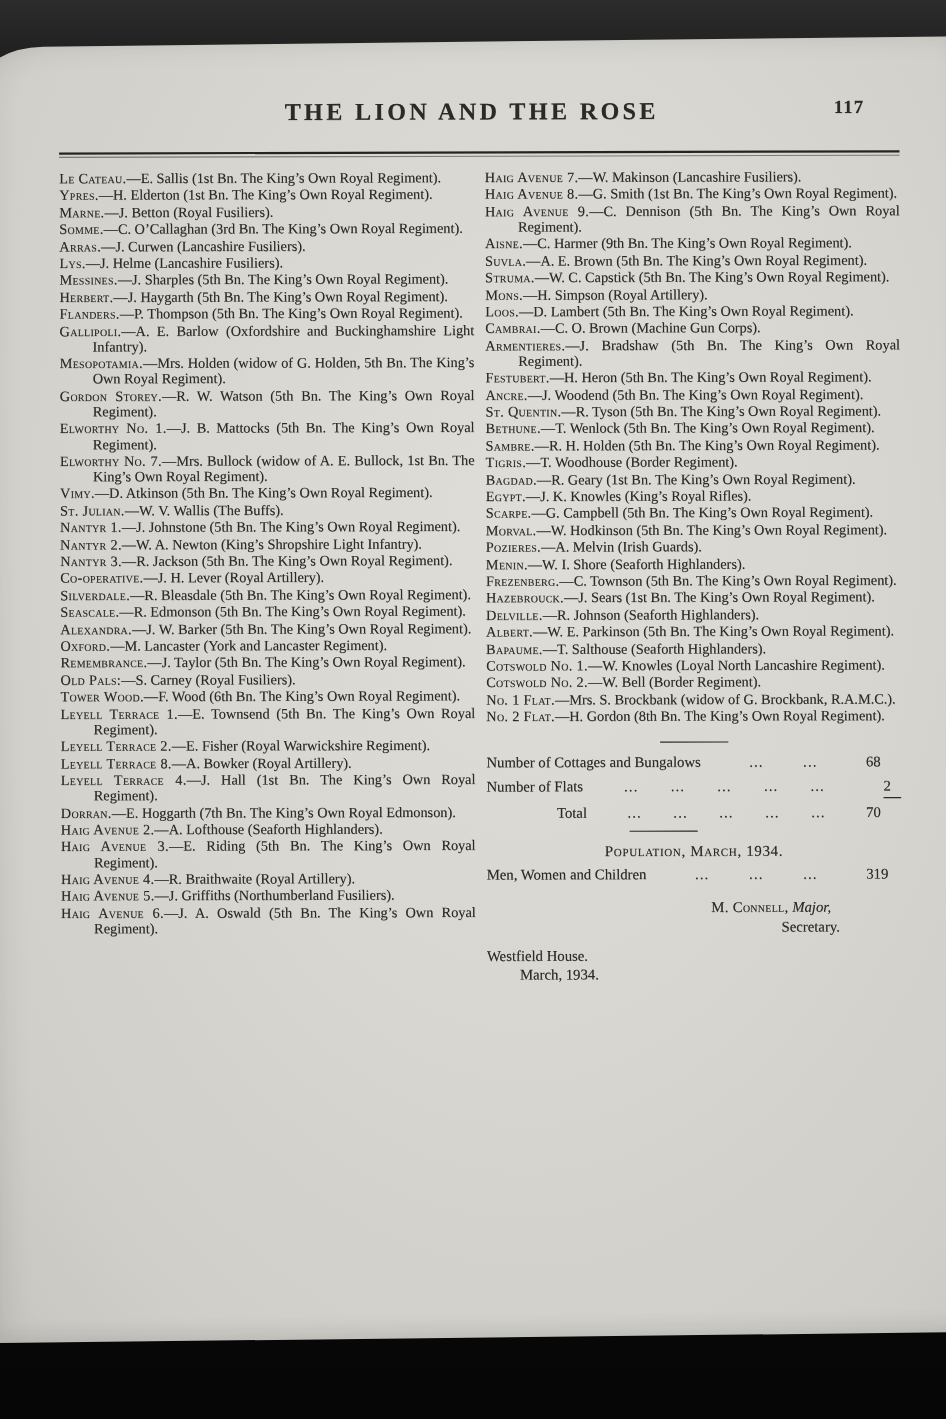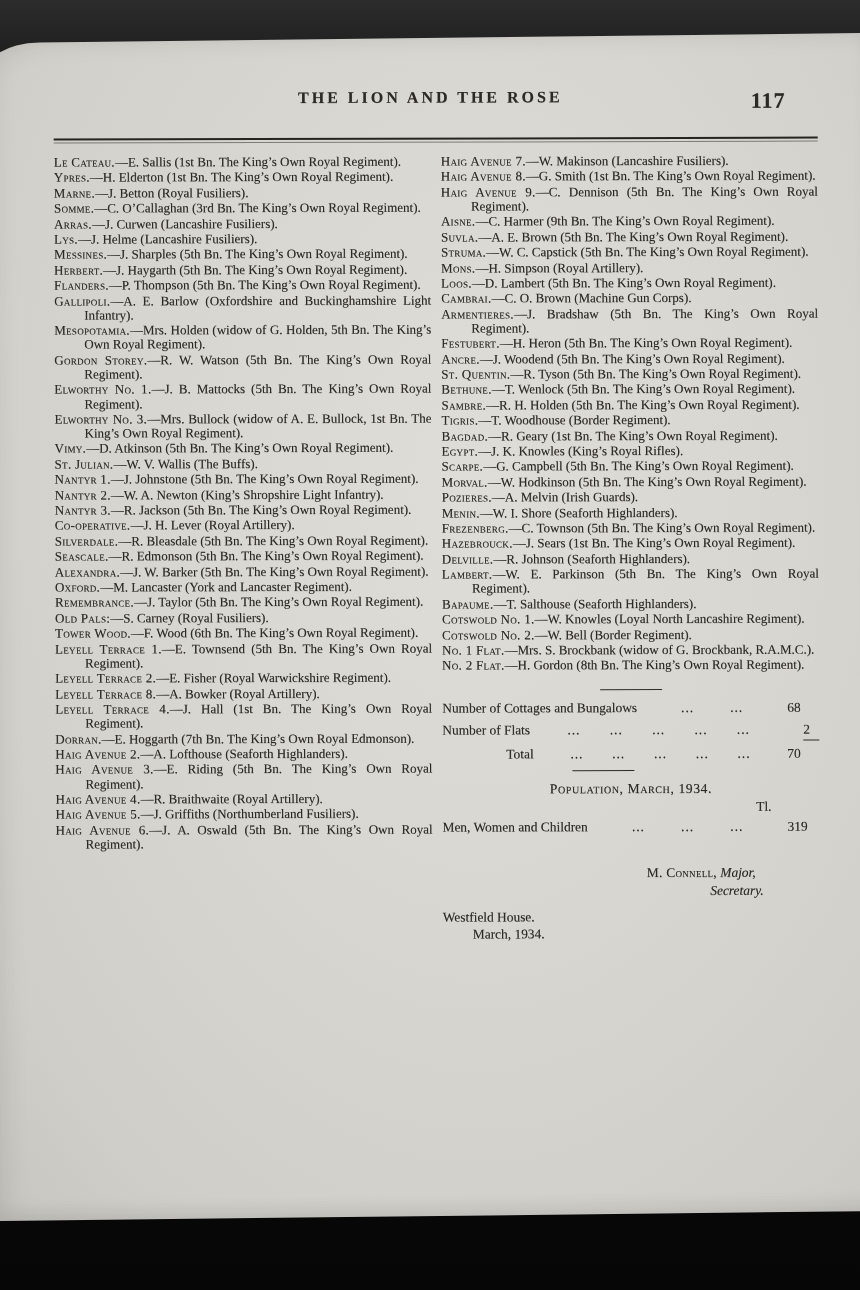--- a/index.html
+++ b/index.html
@@ -18,23 +18,23 @@
   .content{
     position:absolute;left:74px;top:14px;width:764px;
     transform:rotate(0.5deg);transform-origin:40% 0;
     color:#2c2a24;
     text-shadow:0.2px 0.3px 0.5px rgba(44,42,36,0.45);
   }
   
   .running-head{position:relative;margin-top:36px;height:22px;}
   .rh-title{
     position:absolute;left:50%;transform:translateX(-52%);
-    font-size:16px;font-weight:700;letter-spacing:3px;white-space:nowrap;
-  }
-  .rh-pageno{position:absolute;right:32px;top:0;font-size:22px;font-weight:700;letter-spacing:1px;}
+    font-size:22px;font-weight:700;letter-spacing:3px;white-space:nowrap;
+  }
+  .rh-pageno{position:absolute;right:32px;top:0;font-size:17px;font-weight:700;letter-spacing:1px;}
   .head-rule{margin-top:27px;border-top:2.5px solid #26241f;}
   .head-rule2{margin-top:2px;border-top:1px solid rgba(38,36,31,0.5);}
   
   .columns{display:flex;gap:10px;margin-top:12px;}
   .col{width:377px;}
   .entry{
     font-size:13px;line-height:14.2px;margin-bottom:1.2px;
     text-align:justify;padding-left:30px;text-indent:-30px;
   }
   .nm{font-variant:small-caps;letter-spacing:0.3px;}
@@ -44,22 +44,22 @@
   .short-rule.mid{margin:7px auto 10px auto;transform:translateX(-28px);}
   .srow{display:flex;align-items:baseline;margin:3px 0;line-height:19px;}
   .lbl{white-space:nowrap;}
   .leaders{flex:1;display:flex;justify-content:space-evenly;padding:0 8px;}
   .leaders span{letter-spacing:1px;}
   .val{min-width:32px;text-align:left;}
   .val.sum{border-bottom:1.5px solid #2c2a24;padding-bottom:1px;min-width:16px;margin-left:16px;}
   .total-row .lbl{padding-left:64px;}
   .pop-head{text-align:center;font-variant:small-caps;letter-spacing:0.6px;margin:0 0 0 0;font-size:13.6px;}
   .pop-tl{text-align:right;padding-right:48px;line-height:15px;margin-top:2px;}
-  .sig1{text-align:right;padding-right:64px;margin-top:28px;line-height:18px;}
-  .sig2{text-align:right;padding-right:56px;font-style:italic;line-height:18px;}
+  .sig1{text-align:right;padding-right:64px;margin-top:12px;line-height:18px;}
+  .sig2{text-align:right;padding-right:56px;line-height:18px;}
   .ital{font-style:italic;}
   .foot-place{margin-top:8px;line-height:17px;}
   .foot-date{padding-left:30px;line-height:17px;}
 </style>
 </head>
 <body>
 
 <div class="page">
   <div class="content">
 
@@ -78,21 +78,21 @@
           <div class="entry"><span class="nm">Somme.</span><span>—C. O’Callaghan (3rd Bn. The King’s Own Royal Regiment).</span></div>
           <div class="entry"><span class="nm">Arras.</span><span>—J. Curwen (Lancashire Fusiliers).</span></div>
           <div class="entry"><span class="nm">Lys.</span><span>—J. Helme (Lancashire Fusiliers).</span></div>
           <div class="entry"><span class="nm">Messines.</span><span>—J. Sharples (5th Bn. The King’s Own Royal Regiment).</span></div>
           <div class="entry"><span class="nm">Herbert.</span><span>—J. Haygarth (5th Bn. The King’s Own Royal Regiment).</span></div>
           <div class="entry"><span class="nm">Flanders.</span><span>—P. Thompson (5th Bn. The King’s Own Royal Regiment).</span></div>
           <div class="entry"><span class="nm">Gallipoli.</span><span>—A. E. Barlow (Oxfordshire and Buckinghamshire Light Infantry).</span></div>
           <div class="entry"><span class="nm">Mesopotamia.</span><span>—Mrs. Holden (widow of G. Holden, 5th Bn. The King’s Own Royal Regiment).</span></div>
           <div class="entry"><span class="nm">Gordon Storey.</span><span>—R. W. Watson (5th Bn. The King’s Own Royal Regiment).</span></div>
           <div class="entry"><span class="nm">Elworthy No. 1.</span><span>—J. B. Mattocks (5th Bn. The King’s Own Royal Regiment).</span></div>
-          <div class="entry"><span class="nm">Elworthy No. 3.</span><span>—Mrs. Bullock (widow of A. E. Bullock, 1st Bn. The King’s Own Royal Regiment).</span></div>
+          <div class="entry"><span class="nm">Elworthy No. 7.</span><span>—Mrs. Bullock (widow of A. E. Bullock, 1st Bn. The King’s Own Royal Regiment).</span></div>
           <div class="entry"><span class="nm">Vimy.</span><span>—D. Atkinson (5th Bn. The King’s Own Royal Regiment).</span></div>
           <div class="entry"><span class="nm">St. Julian.</span><span>—W. V. Wallis (The Buffs).</span></div>
           <div class="entry"><span class="nm">Nantyr 1.</span><span>—J. Johnstone (5th Bn. The King’s Own Royal Regiment).</span></div>
           <div class="entry"><span class="nm">Nantyr 2.</span><span>—W. A. Newton (King’s Shropshire Light Infantry).</span></div>
           <div class="entry"><span class="nm">Nantyr 3.</span><span>—R. Jackson (5th Bn. The King’s Own Royal Regiment).</span></div>
           <div class="entry"><span class="nm">Co-operative.</span><span>—J. H. Lever (Royal Artillery).</span></div>
           <div class="entry"><span class="nm">Silverdale.</span><span>—R. Bleasdale (5th Bn. The King’s Own Royal Regiment).</span></div>
           <div class="entry"><span class="nm">Seascale.</span><span>—R. Edmonson (5th Bn. The King’s Own Royal Regiment).</span></div>
           <div class="entry"><span class="nm">Alexandra.</span><span>—J. W. Barker (5th Bn. The King’s Own Royal Regiment).</span></div>
           <div class="entry"><span class="nm">Oxford.</span><span>—M. Lancaster (York and Lancaster Regiment).</span></div>
@@ -130,21 +130,21 @@
             <div class="entry"><span class="nm">Tigris.</span><span>—T. Woodhouse (Border Regiment).</span></div>
             <div class="entry"><span class="nm">Bagdad.</span><span>—R. Geary (1st Bn. The King’s Own Royal Regiment).</span></div>
             <div class="entry"><span class="nm">Egypt.</span><span>—J. K. Knowles (King’s Royal Rifles).</span></div>
             <div class="entry"><span class="nm">Scarpe.</span><span>—G. Campbell (5th Bn. The King’s Own Royal Regiment).</span></div>
             <div class="entry"><span class="nm">Morval.</span><span>—W. Hodkinson (5th Bn. The King’s Own Royal Regiment).</span></div>
             <div class="entry"><span class="nm">Pozieres.</span><span>—A. Melvin (Irish Guards).</span></div>
             <div class="entry"><span class="nm">Menin.</span><span>—W. I. Shore (Seaforth Highlanders).</span></div>
             <div class="entry"><span class="nm">Frezenberg.</span><span>—C. Townson (5th Bn. The King’s Own Royal Regiment).</span></div>
             <div class="entry"><span class="nm">Hazebrouck.</span><span>—J. Sears (1st Bn. The King’s Own Royal Regiment).</span></div>
             <div class="entry"><span class="nm">Delville.</span><span>—R. Johnson (Seaforth Highlanders).</span></div>
-            <div class="entry"><span class="nm">Lambert.</span><span>—W. E. Parkinson (5th Bn. The King’s Own Royal Regiment).</span></div>
+            <div class="entry"><span class="nm">Albert.</span><span>—W. E. Parkinson (5th Bn. The King’s Own Royal Regiment).</span></div>
             <div class="entry"><span class="nm">Bapaume.</span><span>—T. Salthouse (Seaforth Highlanders).</span></div>
             <div class="entry"><span class="nm">Cotswold No. 1.</span><span>—W. Knowles (Loyal North Lancashire Regiment).</span></div>
             <div class="entry"><span class="nm">Cotswold No. 2.</span><span>—W. Bell (Border Regiment).</span></div>
             <div class="entry"><span class="nm">No. 1 Flat.</span><span>—Mrs. S. Brockbank (widow of G. Brockbank, R.A.M.C.).</span></div>
             <div class="entry"><span class="nm">No. 2 Flat.</span><span>—H. Gordon (8th Bn. The King’s Own Royal Regiment).</span></div>
           </div>
 
         <div class="summary">
           <div class="short-rule"></div>
 
@@ -177,21 +177,20 @@
                 <span>...</span>
                 <span>...</span>
                 <span>...</span>
               </span>
             <span class="val">70</span>
           </div>
 
           <div class="short-rule mid"></div>
 
           <div class="pop-head">Population, March, 1934.</div>
-          <div class="pop-tl">Tl.</div>
 
           <div class="srow">
             <span class="lbl">Men, Women and Children</span>
             <span class="leaders">
                 <span>...</span>
                 <span>...</span>
                 <span>...</span>
               </span>
             <span class="val">319</span>
           </div>

